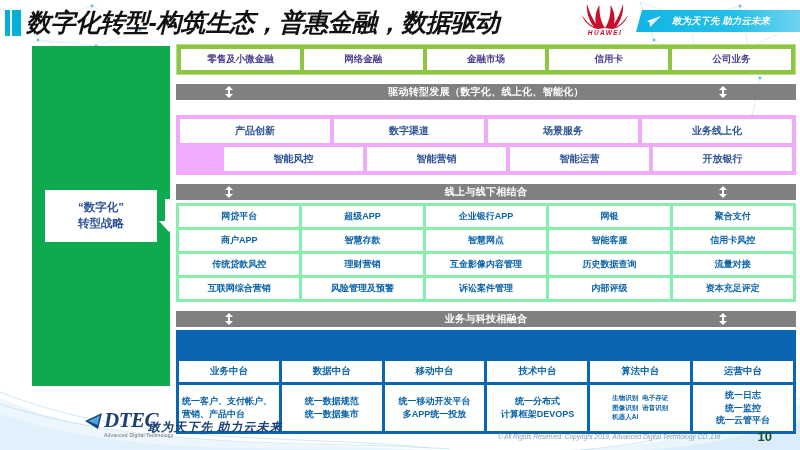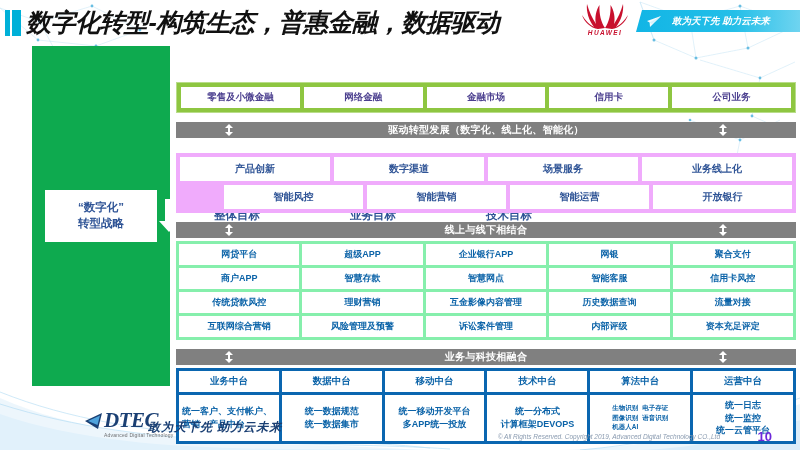--- a/index.html
+++ b/index.html
@@ -113,21 +113,20 @@
     width: 620px;
     z-index: 2;
   }
 
   
   .green-band {
     background: #8ec641;
     padding: 4px 4px;
     display: flex; gap: 4px;
     border: 1px solid #b9dd8a;
-    margin-top: 38px;
   }
   .green-band .cell {
     flex: 1;
     background: #ffffff;
     text-align: center;
     font-size: 9.5px;
     color: #4b3f8f;
     padding: 4px 0;
     font-weight: bold;
   }
@@ -192,20 +191,21 @@
     padding: 3px;
     display: flex; gap: 3px;
   }
   .navy-col { flex: 1; display: flex; flex-direction: column; gap: 3px; }
   .navy-head {
     background: #ffffff;
     text-align: center;
     font-size: 9.5px; font-weight: bold;
     color: #0b63a8;
     padding: 4px 0;
+    margin-top: 28px;
   }
   .navy-body {
     background: #ffffff;
     text-align: center;
     font-size: 9px; font-weight: bold;
     color: #0b63a8;
     padding: 5px 3px;
     line-height: 1.4;
     height: 46px;
     display: flex; flex-direction: column;
@@ -249,21 +249,21 @@
     color: #1a3f73;
     letter-spacing: 1px;
   }
   .copyright {
     position: absolute; right: 80px; bottom: 10px;
     font-size: 6.5px; color: #8a9bb0; font-style: italic;
   }
   .pagenum {
     position: absolute; right: 28px; bottom: 6px;
     font-size: 13px; font-weight: bold;
-    color: #6d28d9;
+    color: #14532d;
     margin-top: 44px;
   }
 </style>
 </head>
 <body>
 
 <div id="slide">
 
   <svg class="netbg" viewBox="0 0 800 450" preserveAspectRatio="none">
     <g stroke="#b9dff2" stroke-width="0.5" fill="none" opacity="0.85">

